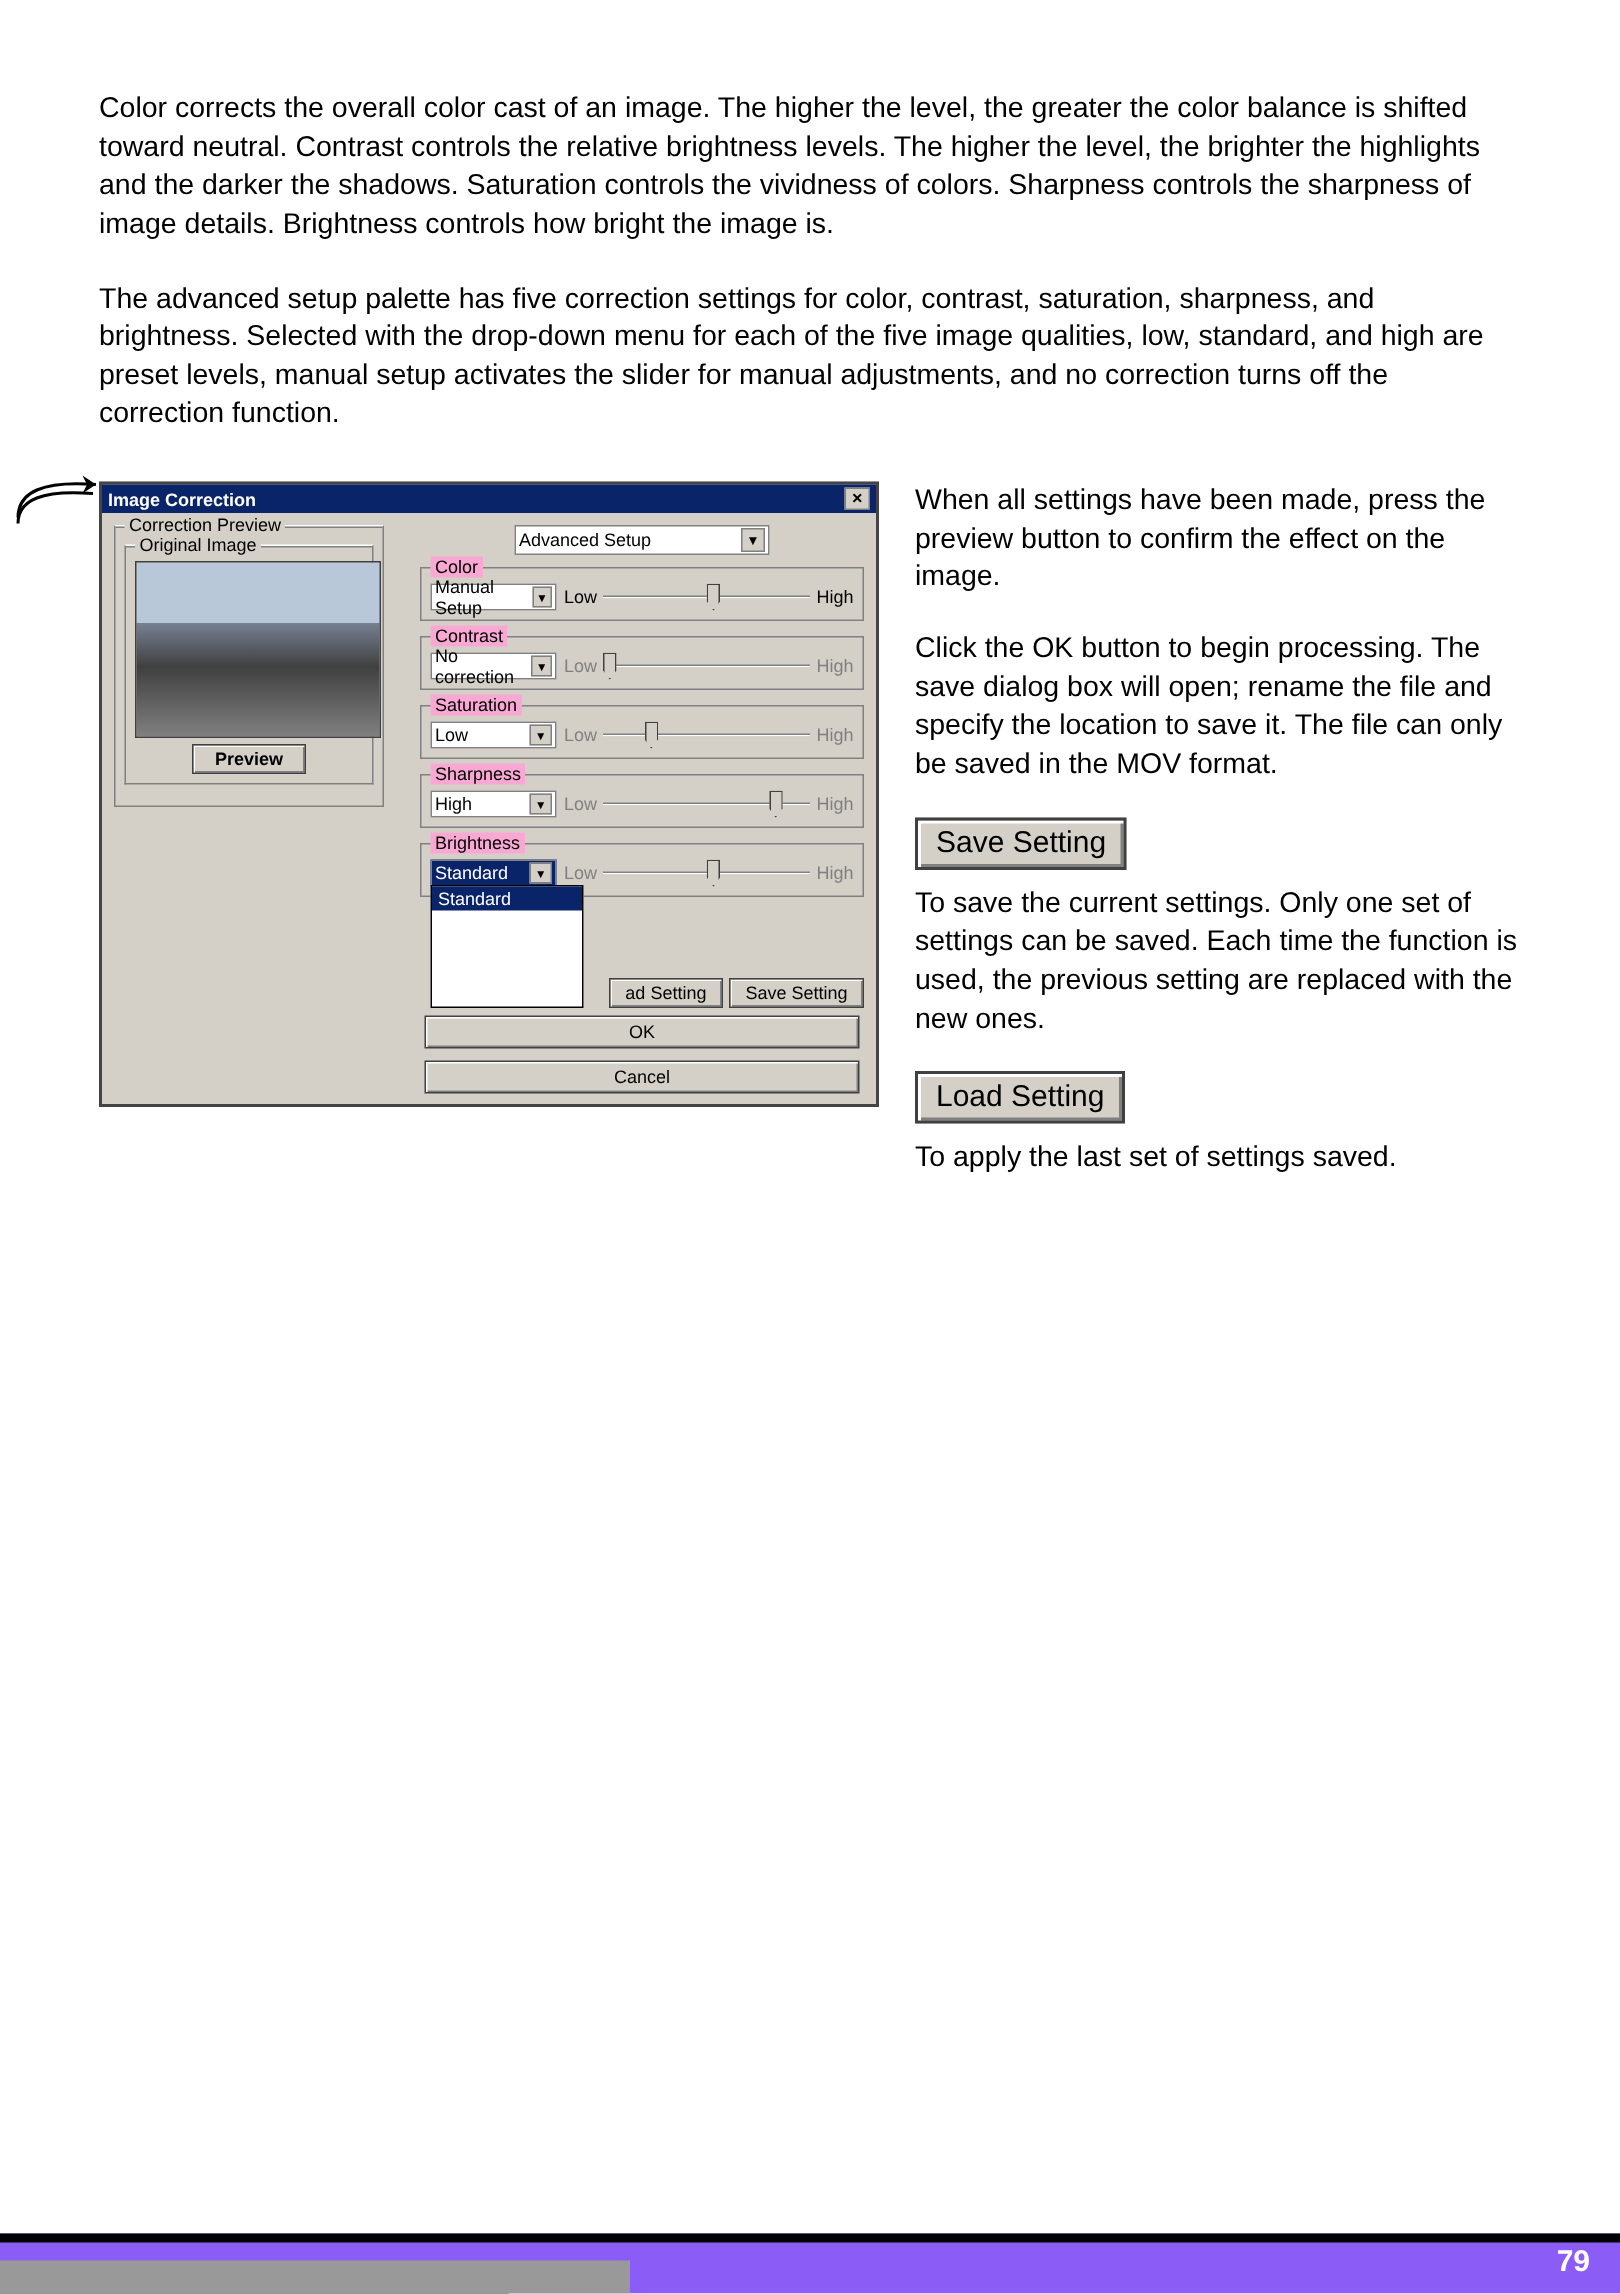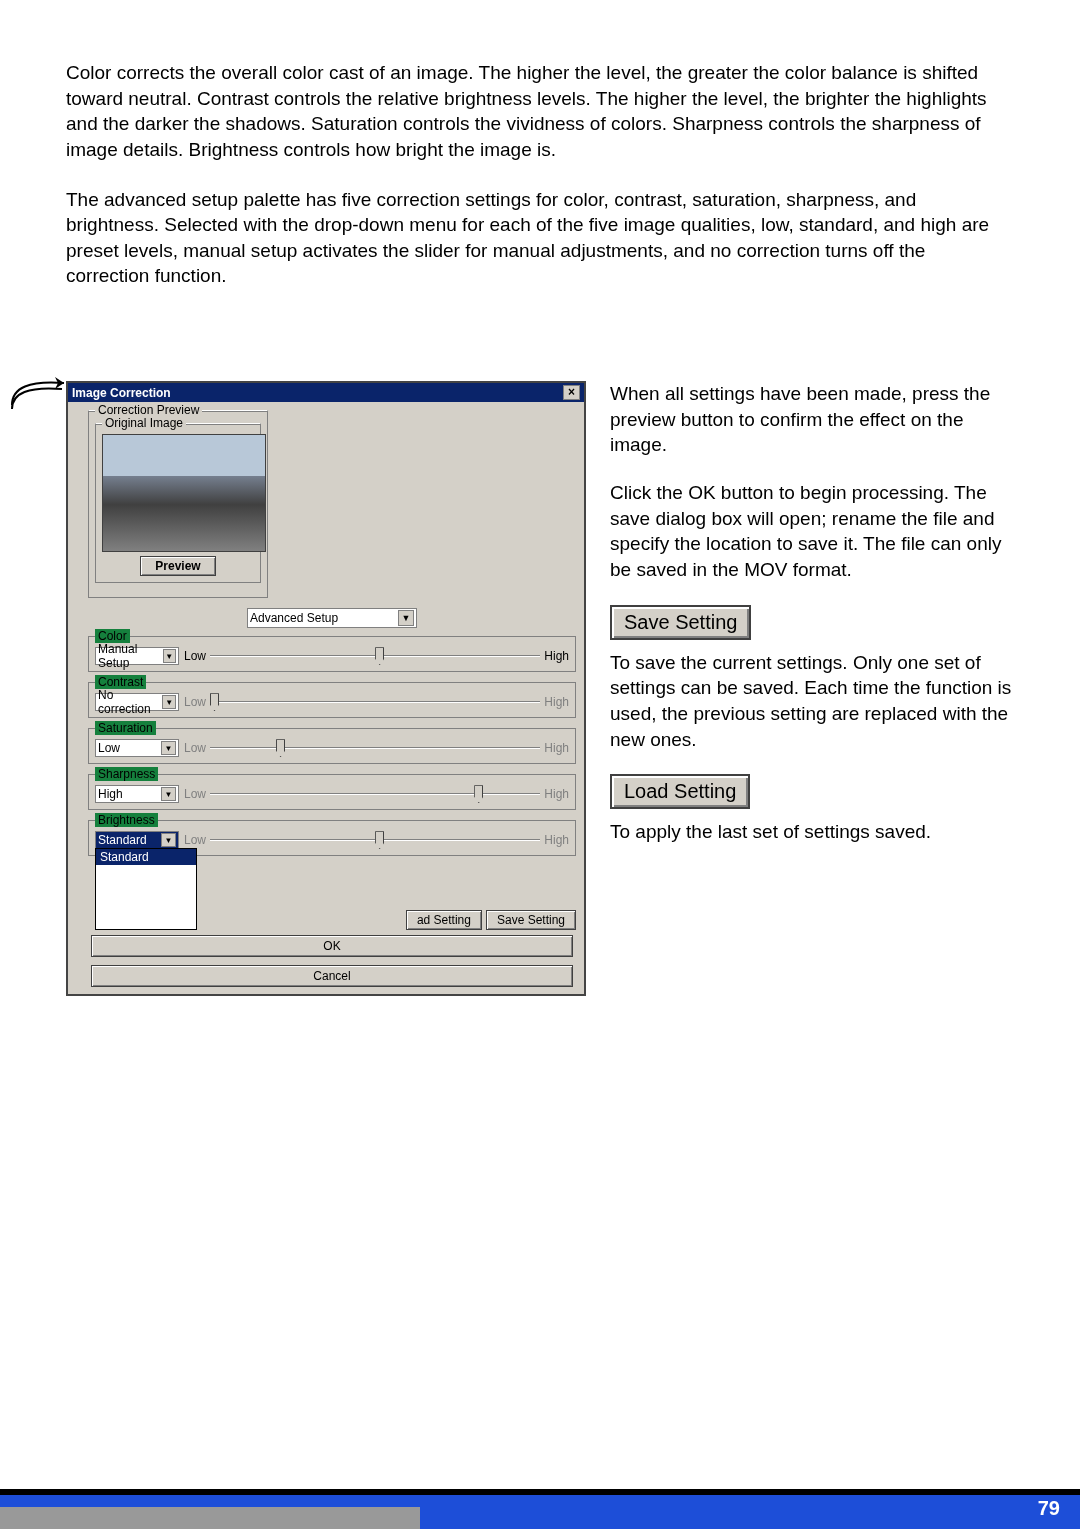--- a/index.html
+++ b/index.html
@@ -16,21 +16,21 @@
   }
   .body-text {
     font-size: 19px;
     line-height: 1.35;
     color: #000;
     margin-bottom: 24px;
   }
   .main-row {
     display: flex;
     gap: 24px;
-    margin-top: 92px;
+    margin-top: 32px;
   }
   .dialog-col { width: 520px; flex: 0 0 auto; position: relative; }
   .right-col { flex: 1; }
 
   
   .arrow-wrap { position:absolute; left:-56px; top:-10px; width:80px; height:40px; }
   .arrow-wrap svg { width:100%; height:100%; }
 
   
   .dialog {
@@ -54,21 +54,21 @@
     background:#d4d0c8;
     color:#000;
     border:1px solid #808080;
     width:17px;height:15px;
     line-height:13px;
     text-align:center;
     font-family:Arial;
     font-weight:bold;
     font-size:12px;
   }
-  .dialog-body { display:flex; padding:8px 8px 4px 20px; gap:0;flex-direction:column; }
+  .dialog-body { display:flex; padding:8px 8px 4px 8px; gap:24px; }
   .col-left { width:180px; }
   .col-right { flex:1; }
 
   .fieldset {
     border:1px solid #808080;
     border-top:1px solid #fff;
     position:relative;
     padding:8px 6px 6px 6px;
     margin-bottom:10px;
     background:#d4d0c8;
@@ -132,21 +132,21 @@
     width:16px;height:16px;background:#d4d0c8;border:1px solid #808080;
     display:flex;align-items:center;justify-content:center;font-size:9px;
   }
   .mini-field {
     border:1px solid #808080;
     position:relative;
     padding:10px 6px 6px 6px;
     margin-bottom:10px;
   }
   .mini-legend {
-    position:absolute; top:-8px; left:6px; background:#15803d;
+    position:absolute; top:-8px; left:6px; background:#f9a8d4;
     padding:0 3px; font-size:12px;
   }
   .row { display:flex; align-items:center; gap:5px; font-size:12px; }
   .sel {
     border:1px solid #808080; background:#fff; width:84px; height:18px;
     display:flex; align-items:center; justify-content:space-between; padding:0 2px;
   }
   .sel.highlight { background:#0a246a; color:#fff; }
   .sel .caret {
     width:15px; height:14px; background:#d4d0c8; border:1px solid #808080;
@@ -186,21 +186,21 @@
     padding:4px 12px;
     font-size:20px;
     font-family:Tahoma,Arial,sans-serif;
     box-shadow: inset 2px 2px 0 #fff, inset -2px -2px 0 #808080;
     margin-bottom:10px;
   }
 
   
   .footer {
     position:absolute; left:0; right:0; bottom:0; height:40px;
-    background:#1d4ed8;
+    background:#8b5cf6;
     border-top:6px solid #000;
   }
   .footer .stub { position:absolute; left:0; bottom:0; width:420px; height:22px; background:#999; }
   .footer .pnum {
     position:absolute; right:20px; top:2px; color:#fff; font-weight:bold; font-size:20px;
   }
 </style>
 </head>
 <body>
 

